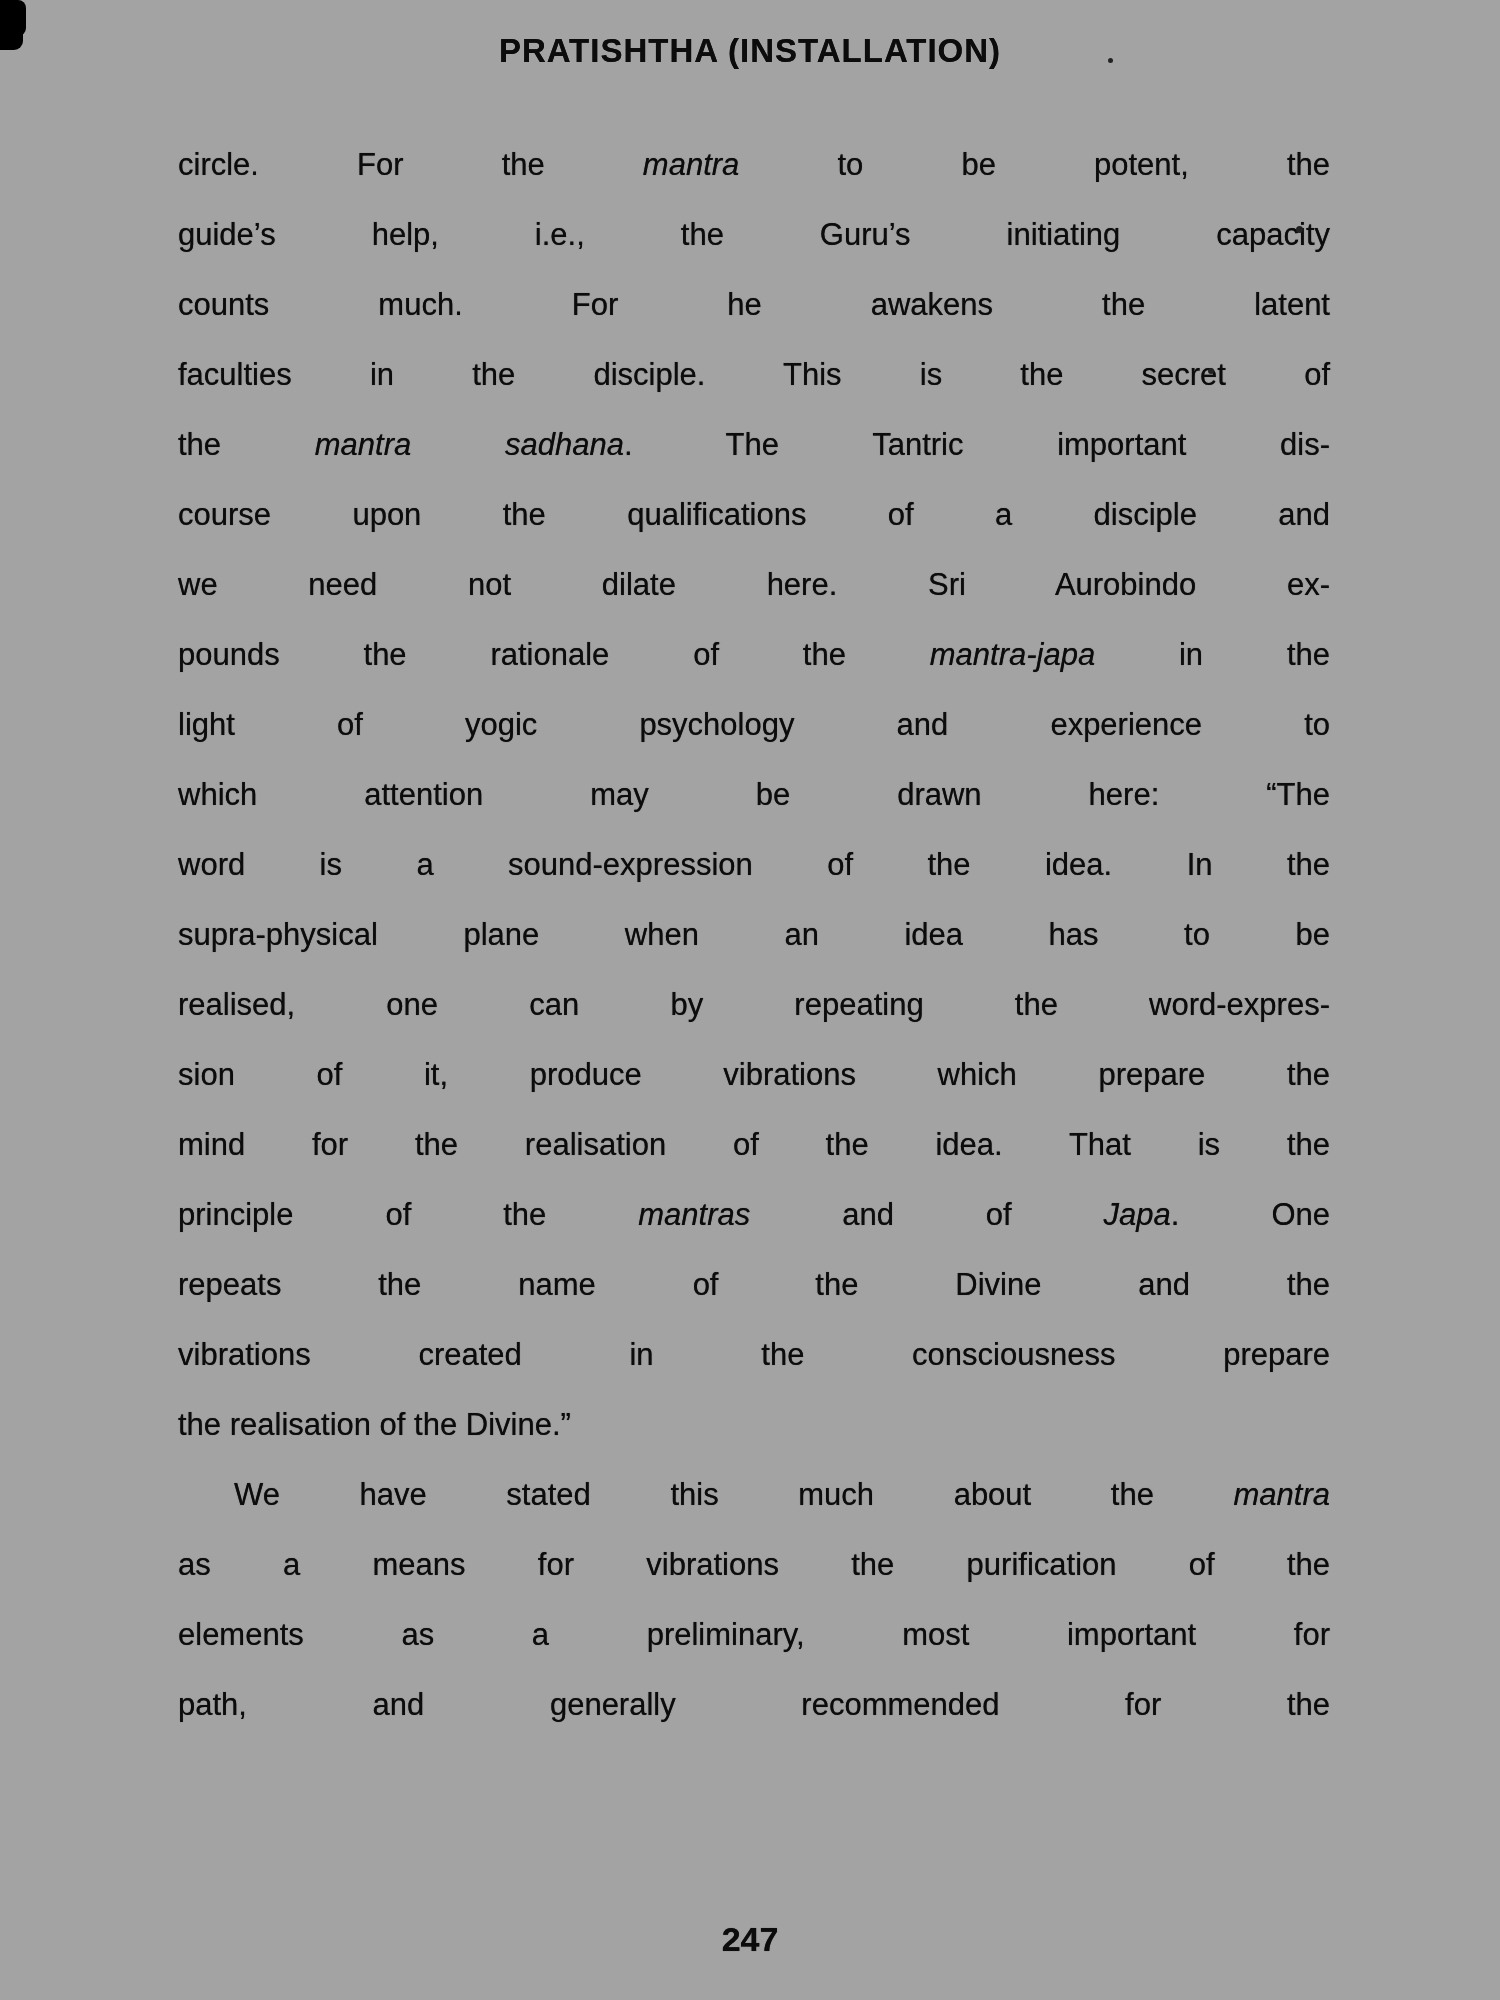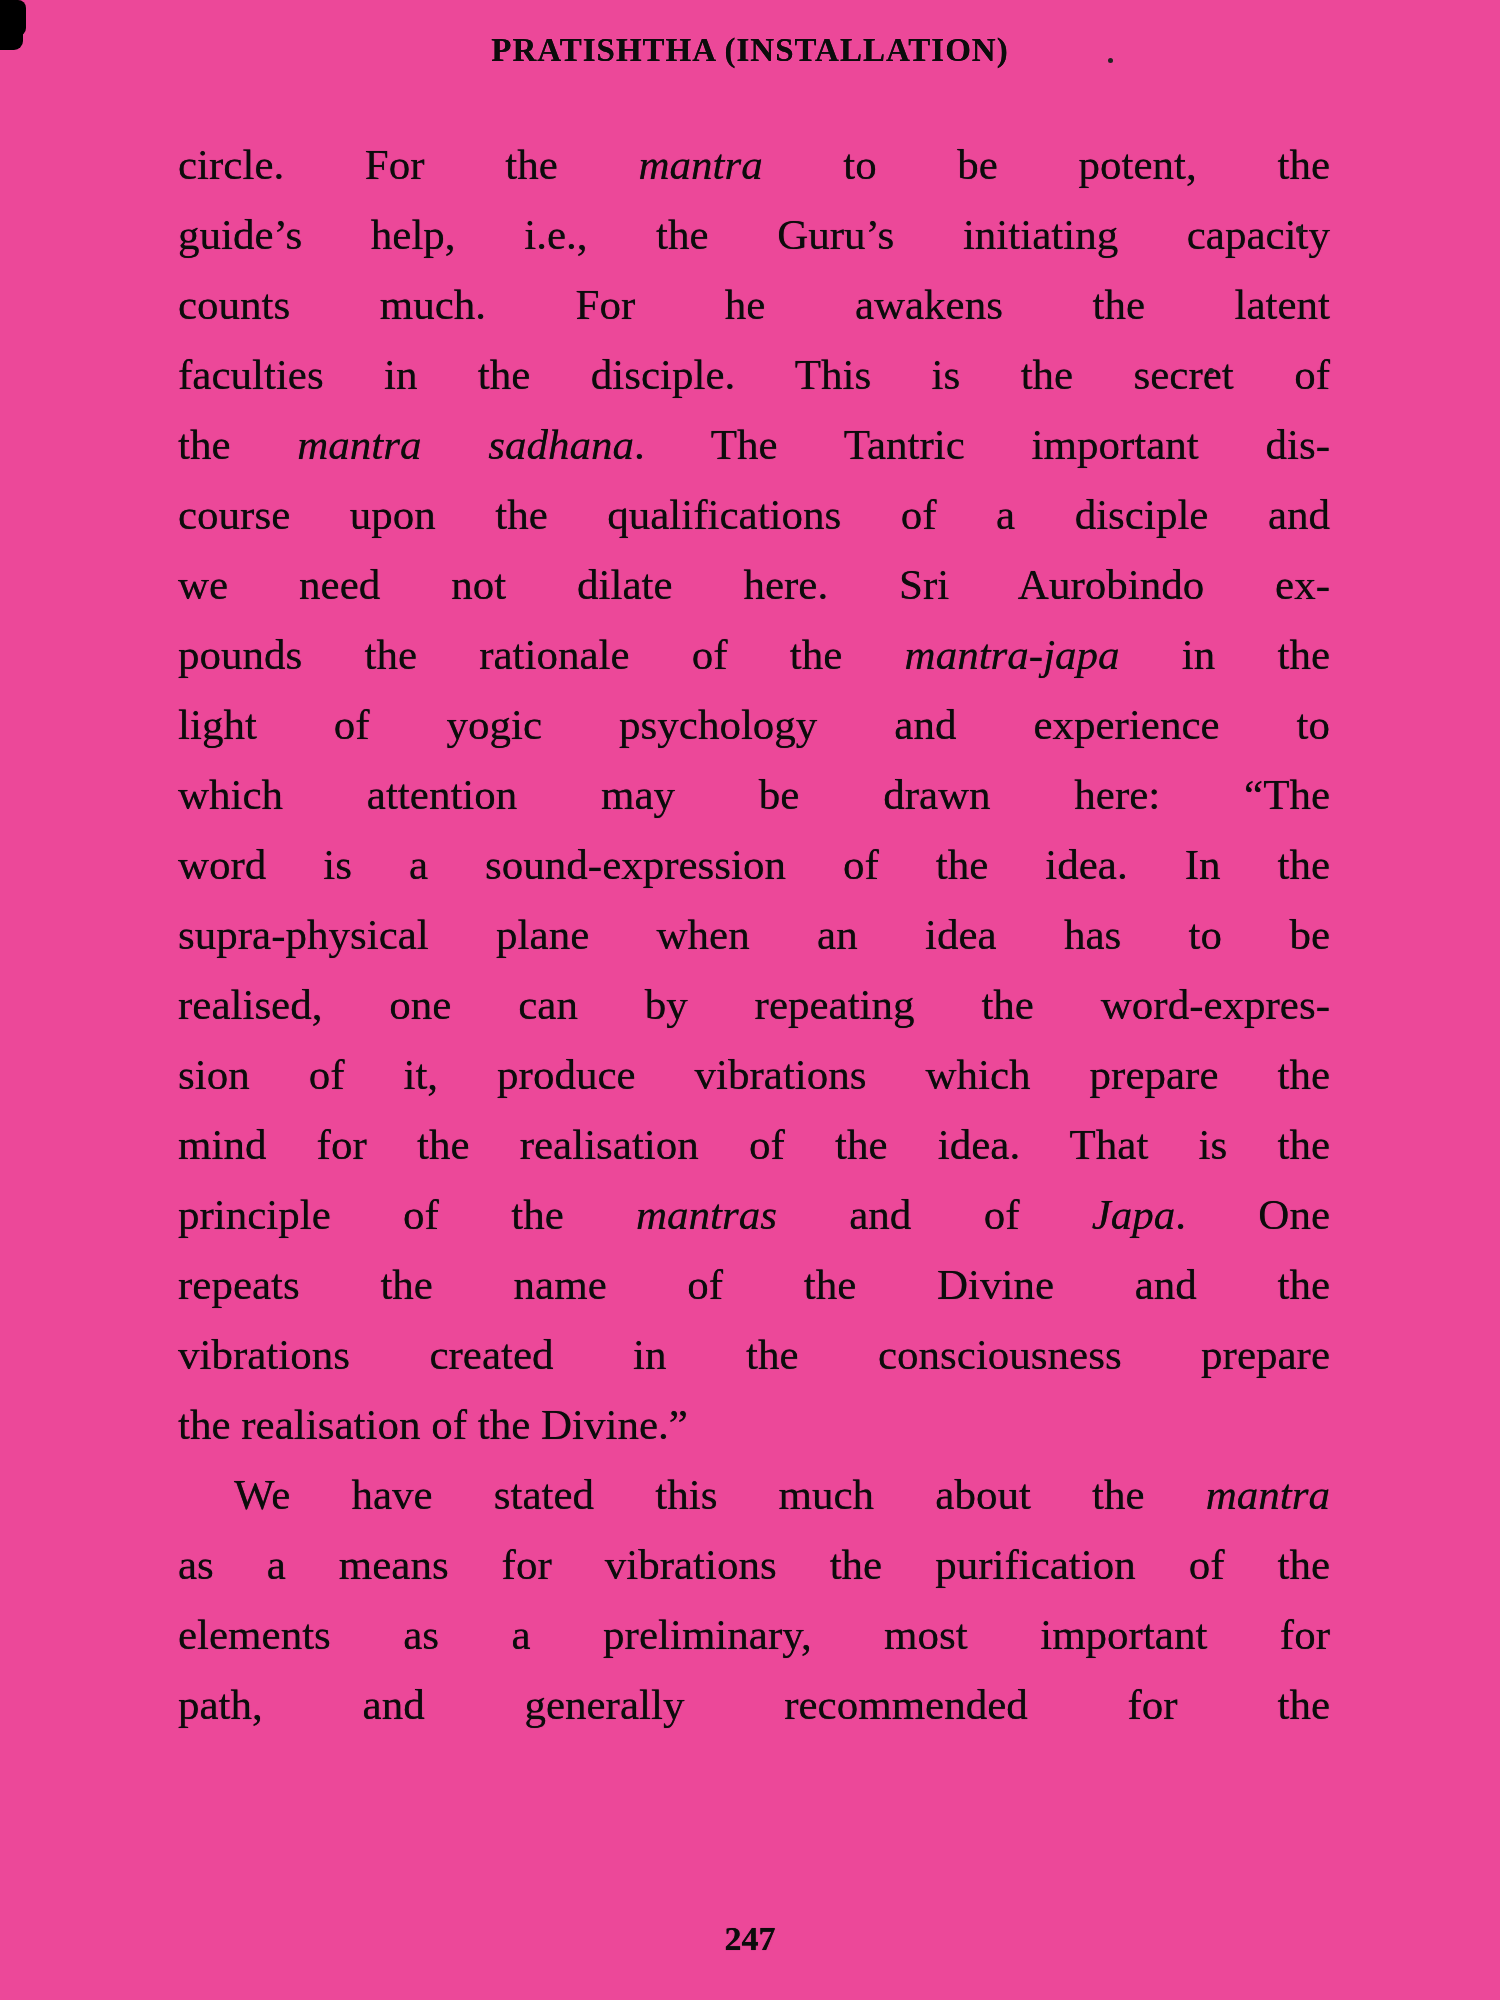--- a/index.html
+++ b/index.html
@@ -4,42 +4,42 @@
 <style>
   html, body {
     margin: 0;
     padding: 0;
     background: #e8e8e8;
   }
   .page {
     position: relative;
     width: 1500px;
     height: 2000px;
-    background: #ec4899;
+    background: #a3a3a3;
     overflow: hidden;
-    font-family: Liberation Serif, serif;
+    font-family: Liberation Sans, sans-serif;
     color: #0c0c0c;
   }
   .running-header {
     position: absolute;
     top: 32px;
     left: 0;
     right: 0;
     text-align: center;
     font-size: 33px;
     font-weight: bold;
     letter-spacing: 1px;
     text-shadow: 0 0 0.6px rgba(0,0,0,0.8);
   }
   .body-text {
     position: absolute;
     top: 130px;
     left: 178px;
     width: 1152px;
-    font-size: 43px;
+    font-size: 31px;
     line-height: 70px;
     text-shadow: 0 0 0.7px rgba(0,0,0,0.75);
   }
   .line {
     text-align: justify;
     text-align-last: left;
     white-space: normal;
   }
   .line.j {
     text-align-last: justify;

